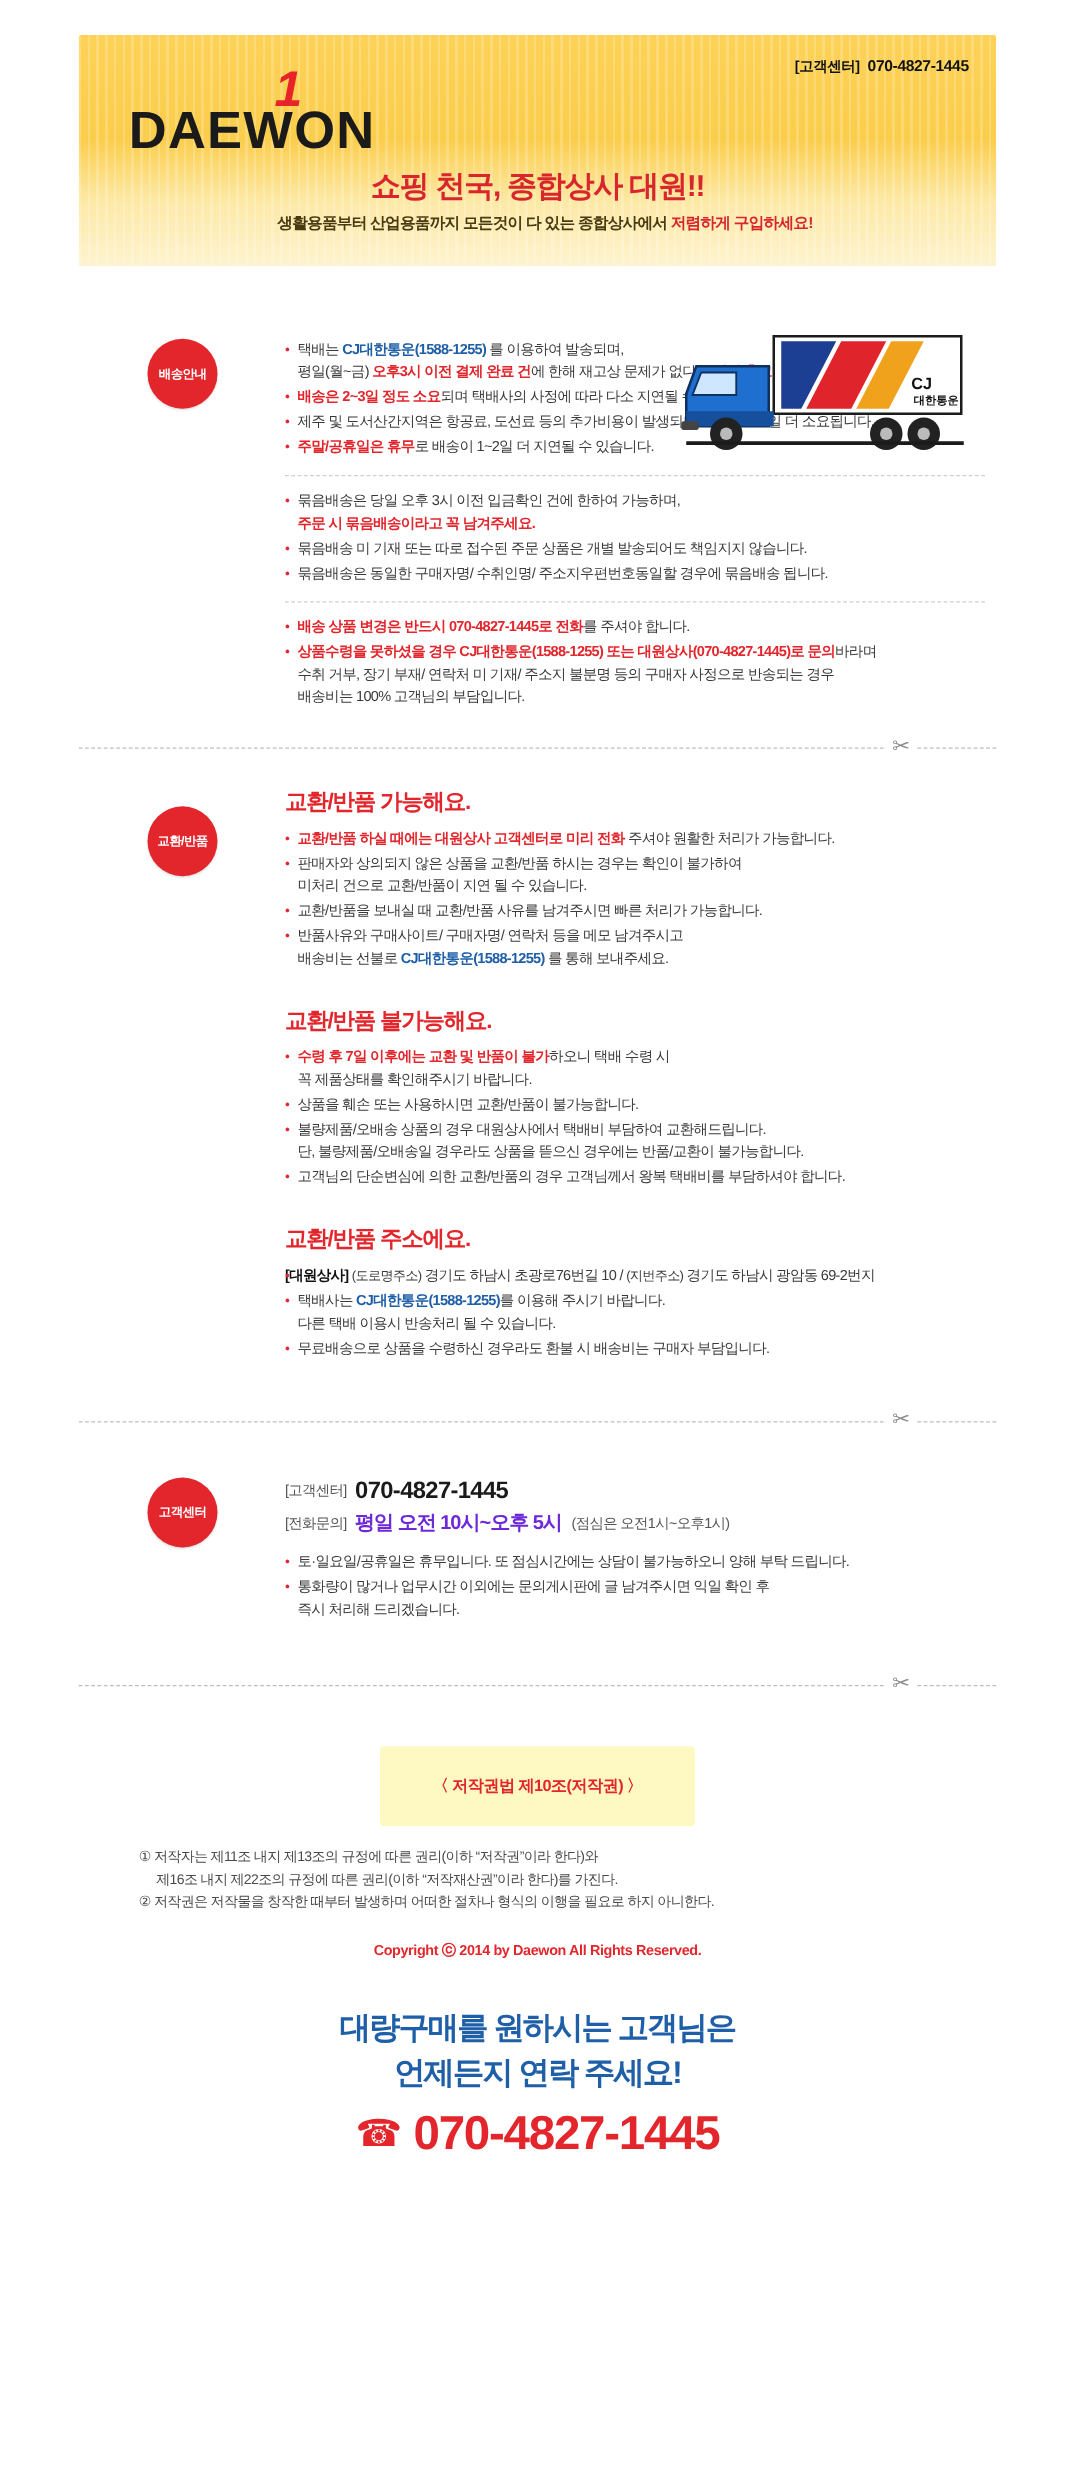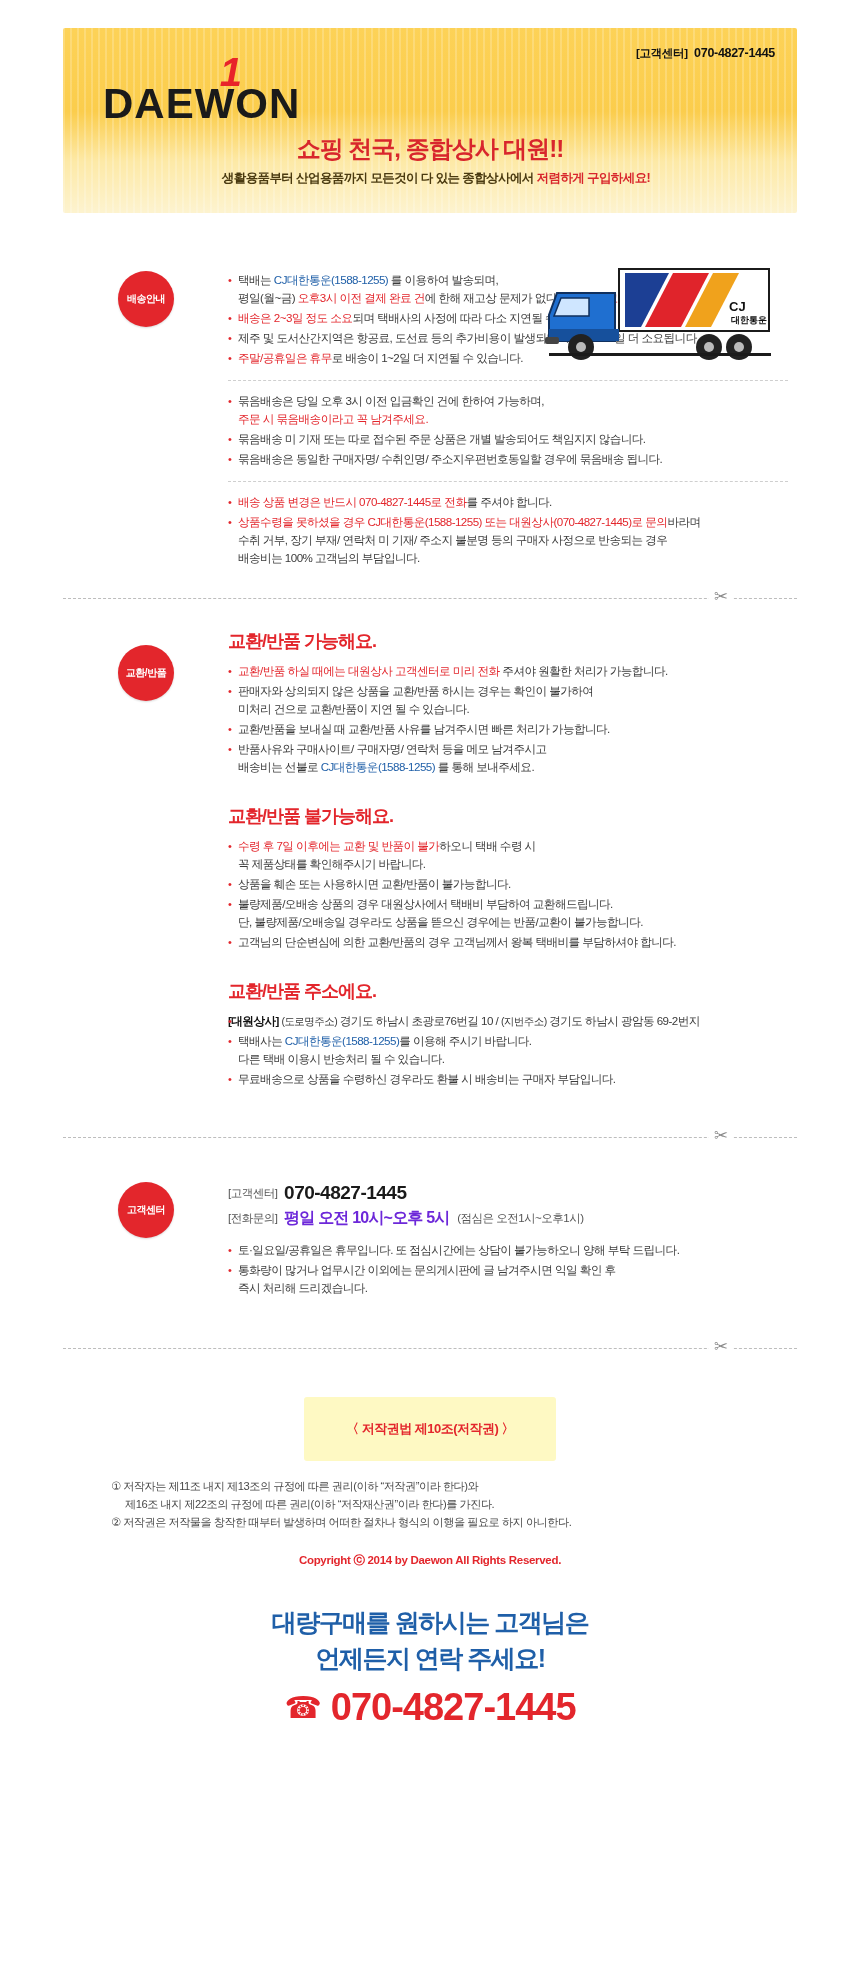--- a/index.html
+++ b/index.html
@@ -66,22 +66,22 @@
   .blk{margin-bottom:13px;}
   .li{
     position:relative;padding-left:10px;
     font-size:11.6px;line-height:18px;letter-spacing:-0.55px;color:#3a3a3a;
     margin-bottom:2px;
   }
   .li:before{
     content:"•";position:absolute;left:0;top:0;color:#e3262c;font-size:11px;
   }
   .li .sub{display:block;padding-left:0;}
-  .red{color:#e3262c;font-weight:normal;}
-  .blue{color:#1f5fa8;font-weight:normal;}
+  .red{color:#e3262c;font-weight:bold;}
+  .blue{color:#1f5fa8;font-weight:bold;}
   .bk{color:#111;font-weight:bold;text-align:center;}
   .dash{
     border:0;border-top:1px dashed #cfcfcf;margin:11px 0 11px 0;
   }
 
   .h-red{
     font-size:18px;font-weight:bold;color:#e3262c;letter-spacing:-1px;
     margin:0 0 9px 0;
   }
   .h-red.tight{margin-top:28px;}

